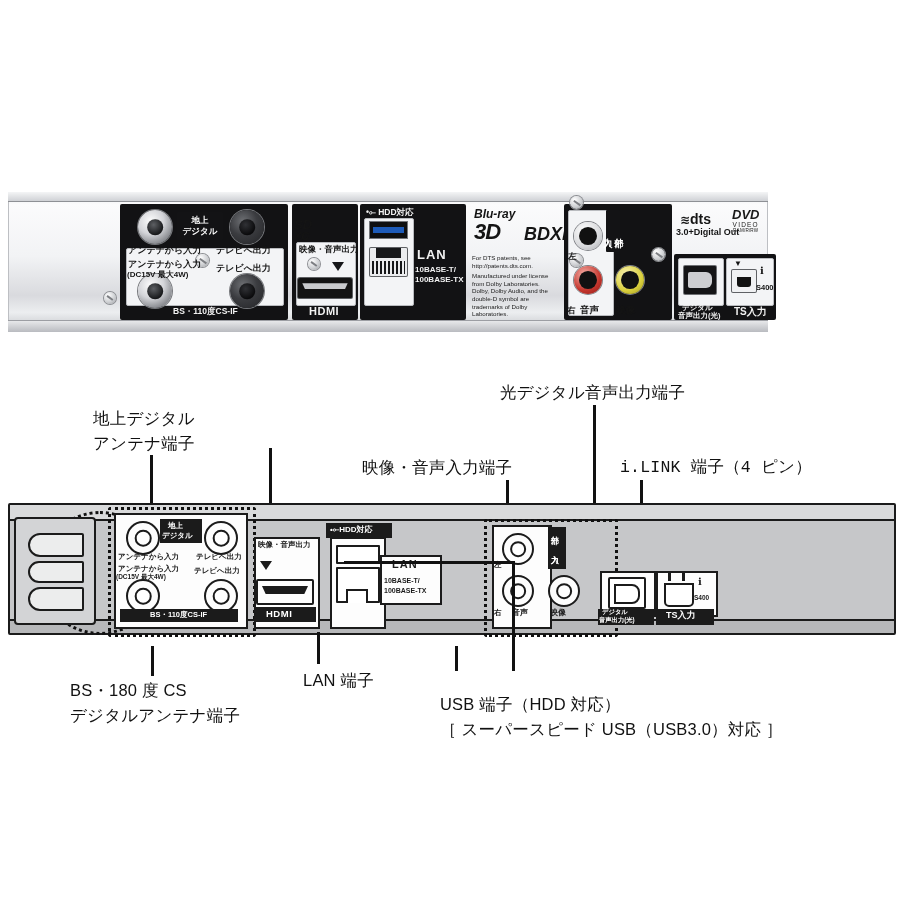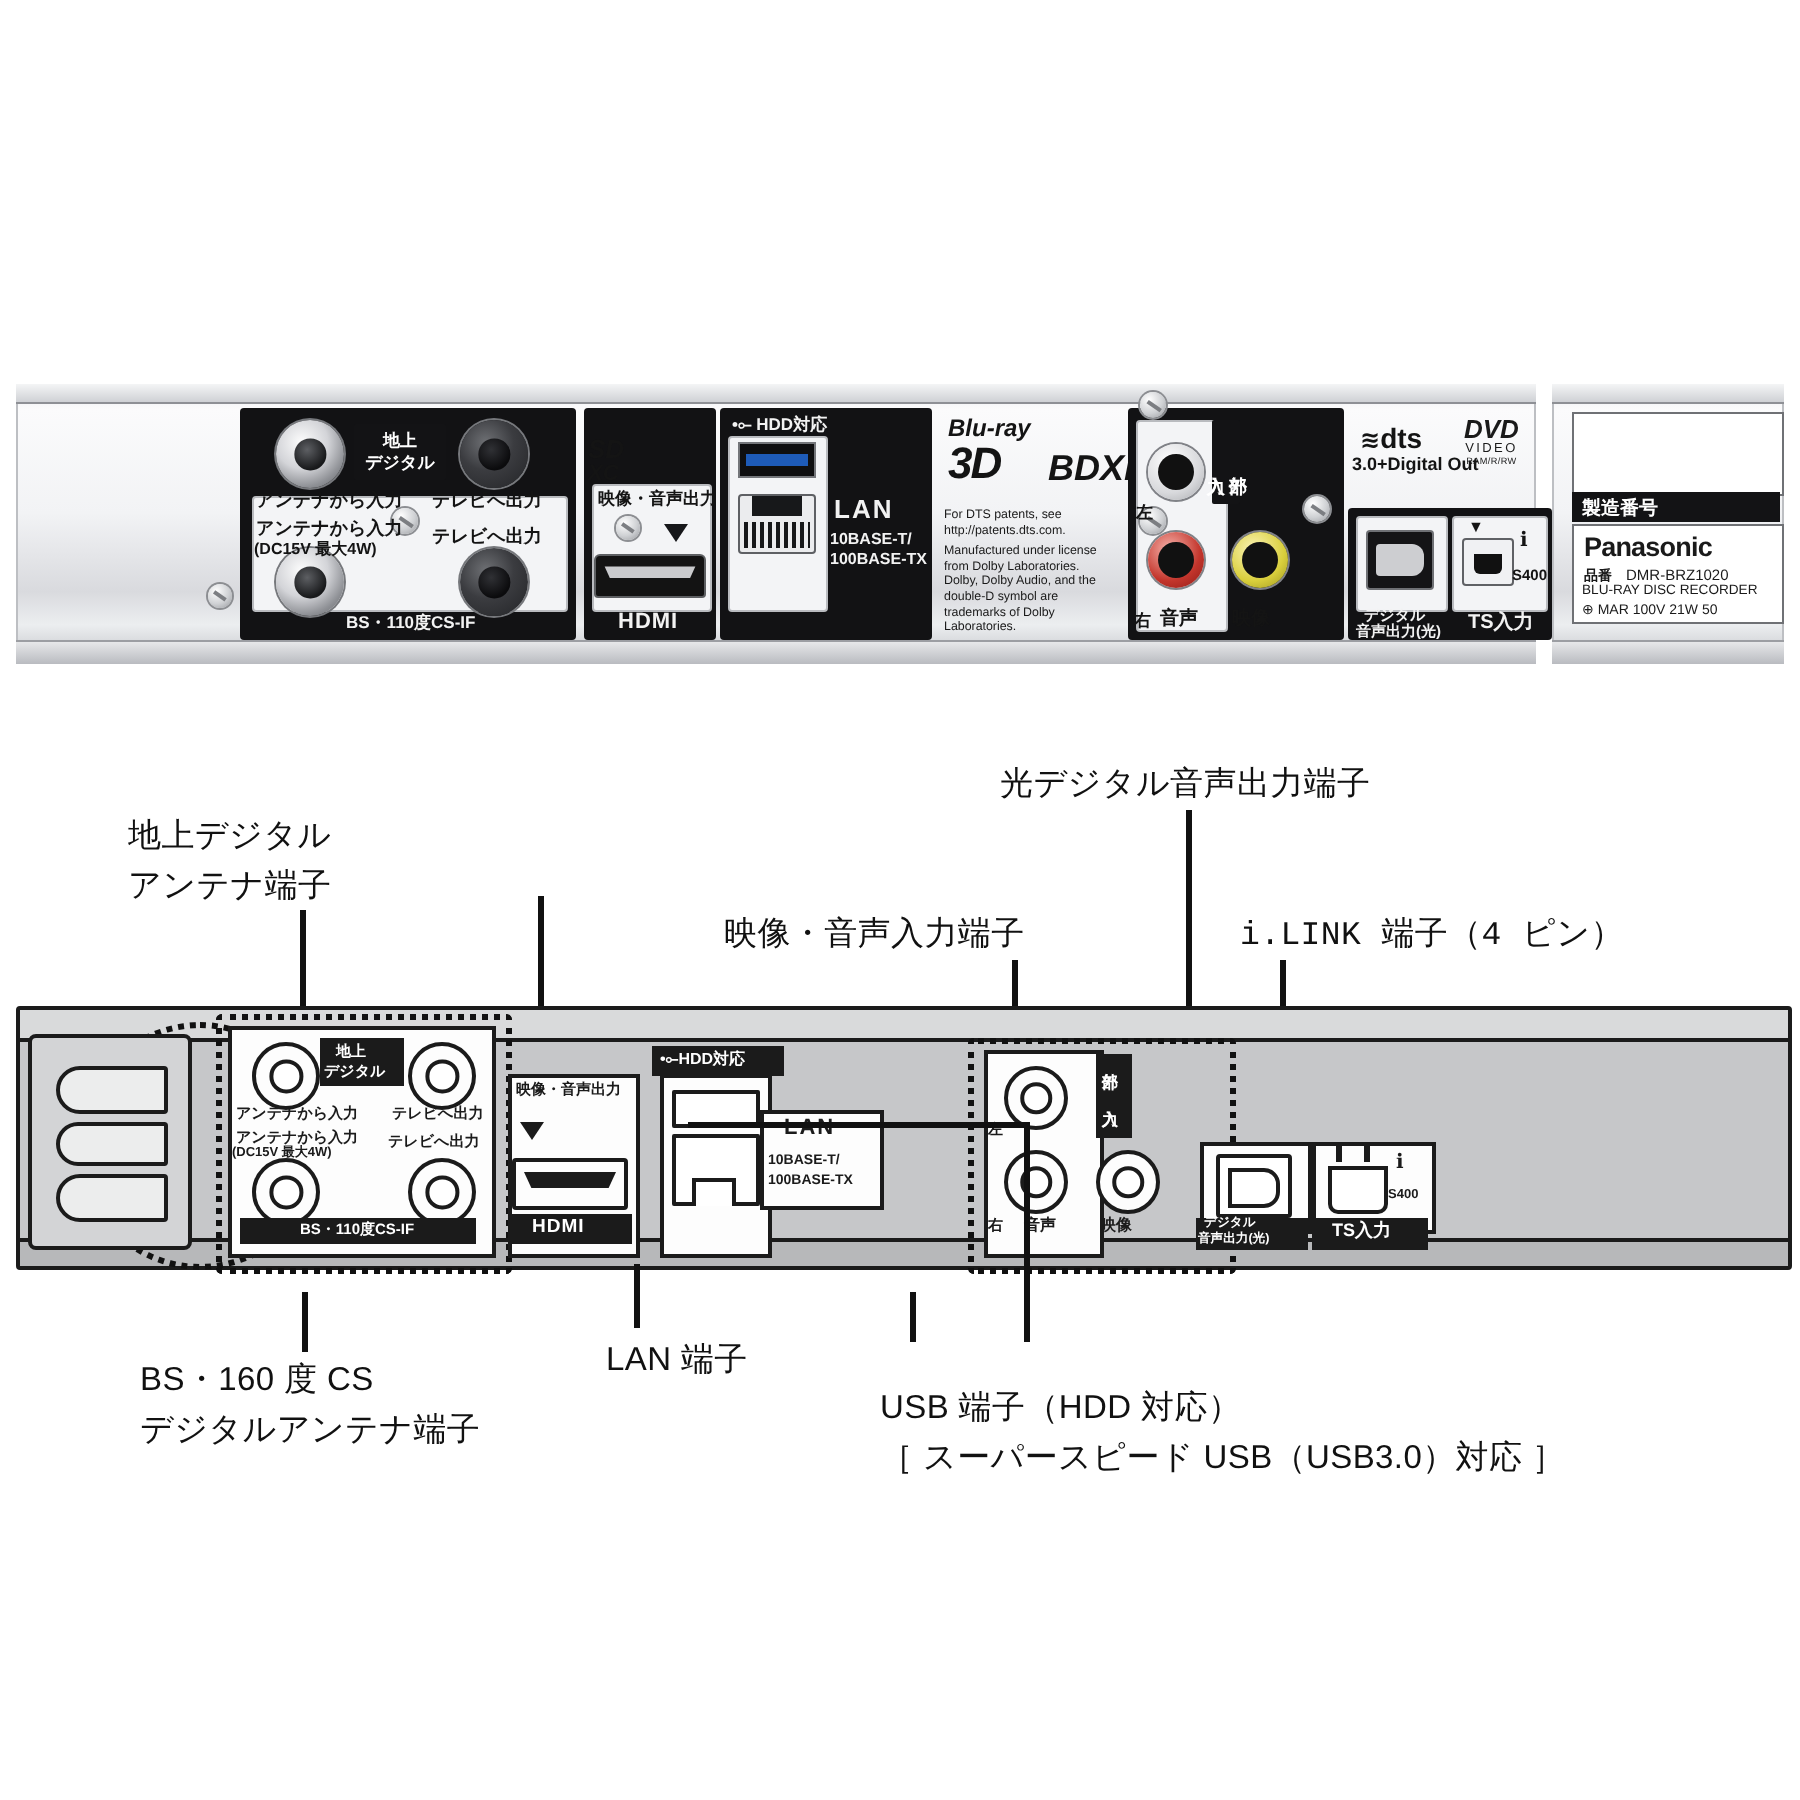--- a/index.html
+++ b/index.html
@@ -240,40 +240,23 @@
       <div class="optical" style="left:676px;top:74px;width:32px;height:28px;"></div>
       <div class="ilink" style="left:724px;top:78px;width:24px;height:22px;"></div>
       <div class="pt b" style="left:726px;top:68px;font-size:8px;">▼</div>
       <div class="pt b" style="left:752px;top:74px;font-size:10px;font-weight:bold;">ℹ</div>
       <div class="pt b" style="left:748px;top:92px;font-size:7.5px;font-weight:bold;">S400</div>
       <div class="pt w" style="left:674px;top:112px;font-size:7.5px;font-weight:bold;">デジタル</div>
       <div class="pt w" style="left:670px;top:120px;font-size:7.5px;font-weight:bold;">音声出力(光)</div>
       <div class="pt w" style="left:726px;top:115px;font-size:10px;font-weight:bold;">TS入力</div>
     </div>
 
-    <div class="ph-unit" id="ph-right">
-      <div class="ph-topbar"></div>
-      <div class="ph-botbar"></div>
-      <div class="serial-box" style="left:10px;top:14px;width:104px;height:40px;"></div>
-      <div class="abs" style="left:10px;top:54px;width:104px;height:15px;background:#131315;">
-        <span style="color:#fff;font-size:9.5px;font-weight:bold;position:absolute;left:5px;top:2px;">製造番号</span>
-      </div>
-      <div class="serial-box" style="left:10px;top:70px;width:104px;height:48px;background:#fff;">
-        <div class="pana" style="position:absolute;left:5px;top:3px;font-size:13.5px;">Panasonic</div>
-        <div style="position:absolute;left:5px;top:20px;font-size:7px;font-weight:bold;">品番</div>
-        <div style="position:absolute;left:26px;top:20px;font-size:7.5px;">DMR-BRZ1020</div>
-        <div style="position:absolute;left:4px;top:29px;font-size:6.8px;">BLU-RAY DISC RECORDER</div>
-        <div style="position:absolute;left:4px;top:38px;font-size:7px;">
-          <span>⊕</span> <span>MAR  100V  21W  50</span>
-        </div>
-      </div>
-    </div>
   </div>
 
-  <div class="callout" style="left:64px;top:406px;">地上デジタル
+  <div class="callout" style="left:93px;top:406px;">地上デジタル
 アンテナ端子</div>
   <div class="leader" style="left:150px;top:455px;height:50px;"></div>
 
   <div class="leader" style="left:269px;top:448px;height:102px;"></div>
 
   <div class="callout" style="left:362px;top:455px;">映像・音声入力端子</div>
   <div class="leader" style="left:506px;top:480px;height:36px;"></div>
 
   <div class="callout" style="left:500px;top:380px;">光デジタル音声出力端子</div>
   <div class="leader" style="left:593px;top:405px;height:172px;"></div>
@@ -362,21 +345,21 @@
     <div class="d-txt" style="left:686px;top:92px;font-size:6.5px;">S400</div>
     <div class="d-plate" style="left:648px;top:106px;width:58px;height:16px;"></div>
     <div class="d-txt inv" style="left:658px;top:108px;font-size:9px;">TS入力</div>
   </div>
 
   <div class="leader h" style="left:344px;top:561px;width:170px;height:2.5px;"></div>
   <div class="leader" style="left:512px;top:561px;height:110px;"></div>
   <div class="leader" style="left:455px;top:646px;height:25px;"></div>
 
   <div class="leader" style="left:151px;top:646px;height:30px;"></div>
-  <div class="callout" style="left:70px;top:678px;">BS・160 度 CS
+  <div class="callout" style="left:70px;top:678px;">BS・180 度 CS
 デジタルアンテナ端子</div>
 
   <div class="leader" style="left:317px;top:632px;height:32px;"></div>
   <div class="callout" style="left:303px;top:668px;">LAN 端子</div>
 
   <div class="callout" style="left:440px;top:692px;">USB 端子（HDD 対応）
 ［ スーパースピード USB（USB3.0）対応 ］</div>
 
 </div>
 

